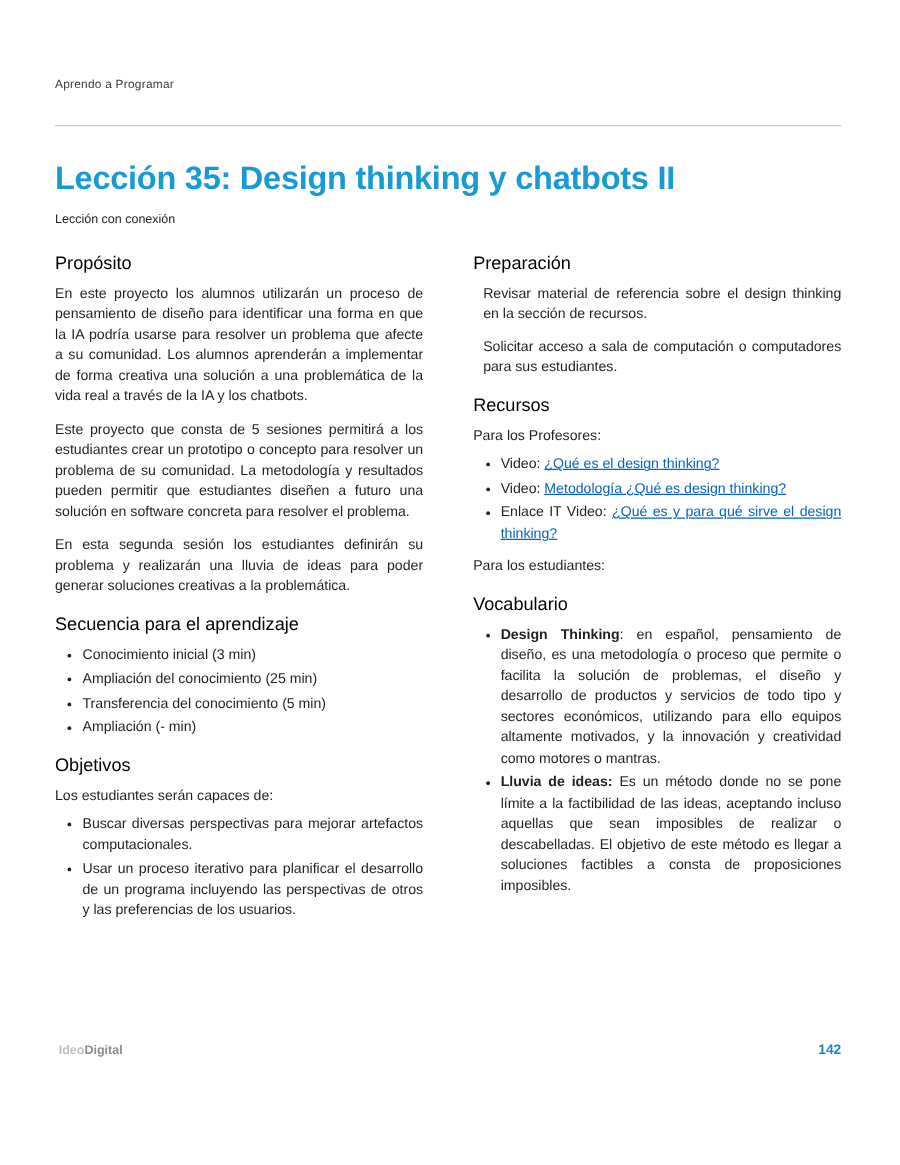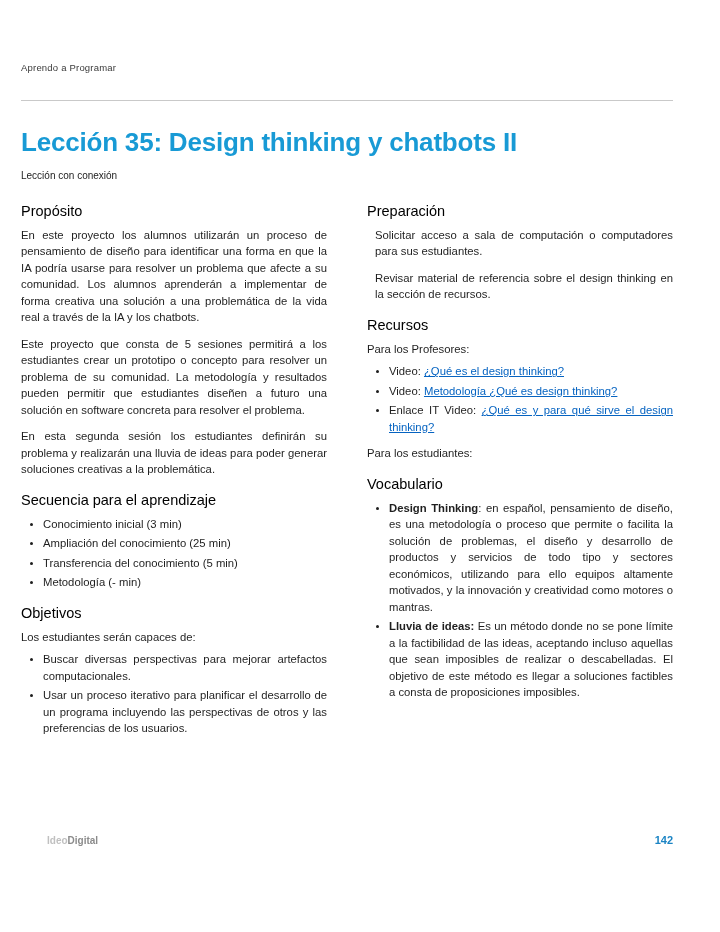--- a/index.html
+++ b/index.html
@@ -1,20 +1,20 @@
 <!DOCTYPE html>
 <html><head>
 <meta charset="utf-8">
 <style>
   * { margin:0; padding:0; box-sizing:border-box; }
   html,body { background:#ffffff; }
   body { font-family:"Liberation Sans", sans-serif; color:#1f1f1f; }
   .page {
     position:relative; width:720px; height:932px; margin:0 auto;
-    background:#ffffff; overflow:hidden; padding:62px 47px 0 21px;
+    background:#ffffff; overflow:hidden; padding:62px 47px 0 44px;
   }
   .doc-header { font-size:9.5px; color:#3a3a3a; letter-spacing:.2px; }
   .rule { border-top:1px solid #c9c9c9; margin-top:27px; }
   h1.title { margin-top:26px; font-size:26px; font-weight:bold; color:#189ad5; letter-spacing:-0.2px; }
   .subtitle { margin-top:12px; font-size:10px; color:#222; margin-bottom:16px; }
   .columns { display:flex; gap:40px; }
   .col { flex:1 1 0; min-width:0; }
   h2.sec { font-size:14.5px; font-weight:normal; color:#000; margin:14px 0 8px 0; }
   .col h2.sec:first-child { margin-top:6px; }
   p.body { font-size:11.3px; line-height:1.46; text-align:justify; margin-bottom:10px; }
@@ -53,37 +53,37 @@
       <h2 class="sec">Propósito</h2>
       <p class="body">En este proyecto los alumnos utilizarán un proceso de pensamiento de diseño para identificar una forma en que la IA podría usarse para resolver un problema que afecte a su comunidad. Los alumnos aprenderán a implementar de forma creativa una solución a una problemática de la vida real a través de la IA y los chatbots.</p>
       <p class="body">Este proyecto que consta de 5 sesiones permitirá a los estudiantes crear un prototipo o concepto para resolver un problema de su comunidad. La metodología y resultados pueden permitir que estudiantes diseñen a futuro una solución en software concreta para resolver el problema.</p>
       <p class="body">En esta segunda sesión los estudiantes definirán su problema y realizarán una lluvia de ideas para poder generar soluciones creativas a la problemática.</p>
 
       <h2 class="sec">Secuencia para el aprendizaje</h2>
       <ul class="blist">
         <li>Conocimiento inicial (3 min)</li>
         <li>Ampliación del conocimiento (25 min)</li>
         <li>Transferencia del conocimiento (5 min)</li>
-        <li>Metodología (- min)</li>
+        <li>Ampliación (- min)</li>
       </ul>
 
       <h2 class="sec">Objetivos</h2>
       <p class="plain">Los estudiantes serán capaces de:</p>
       <ul class="blist">
         <li class="just">Buscar diversas perspectivas para mejorar artefactos computacionales.</li>
         <li class="just">Usar un proceso iterativo para planificar el desarrollo de un programa incluyendo las perspectivas de otros y las preferencias de los usuarios.</li>
       </ul>
 
     </div>
 
     <div class="col">
 
       <h2 class="sec">Preparación</h2>
+      <p class="body indent">Revisar material de referencia sobre el design thinking en la sección de recursos.</p>
       <p class="body indent">Solicitar acceso a sala de computación o computadores para sus estudiantes.</p>
-      <p class="body indent">Revisar material de referencia sobre el design thinking en la sección de recursos.</p>
 
       <h2 class="sec">Recursos</h2>
       <p class="plain">Para los Profesores:</p>
       <ul class="blist">
         <li class="just">
           <span>Video: </span><a class="link">¿Qué es el design thinking?</a>
         </li>
         <li class="just">
           <span>Video: </span><a class="link">Metodología ¿Qué es design thinking?</a>
         </li>

